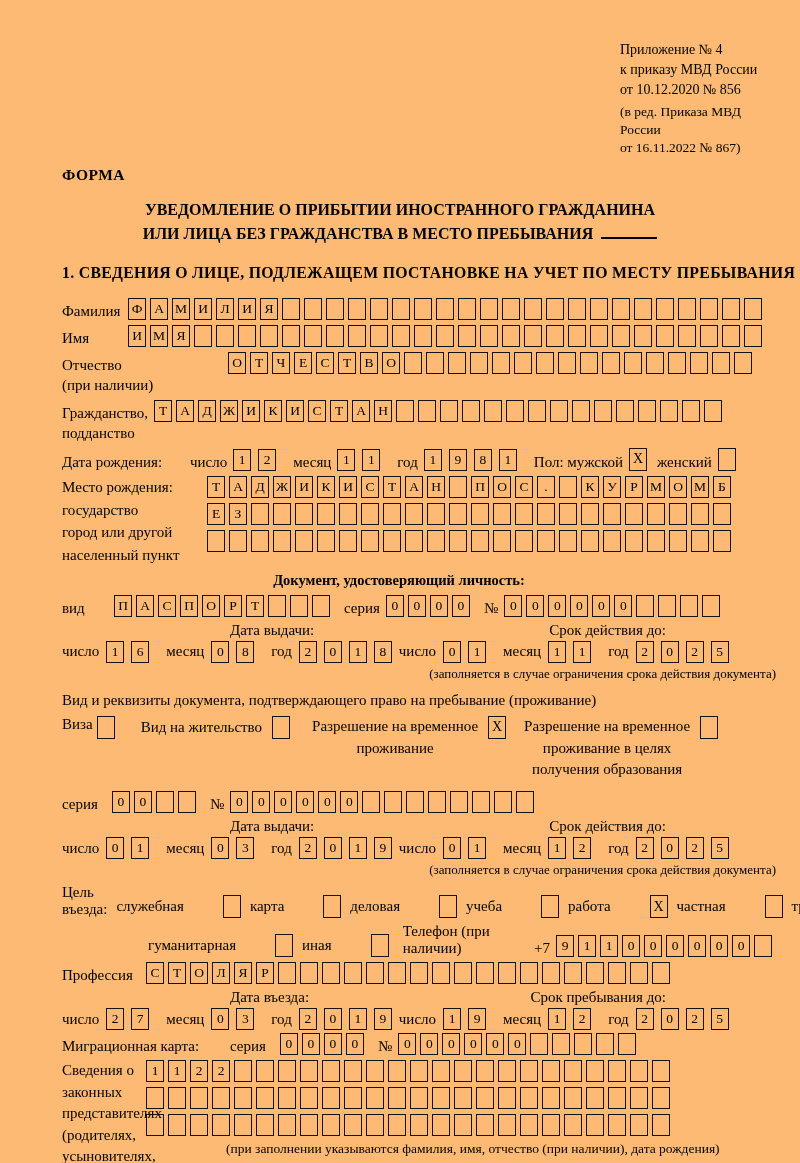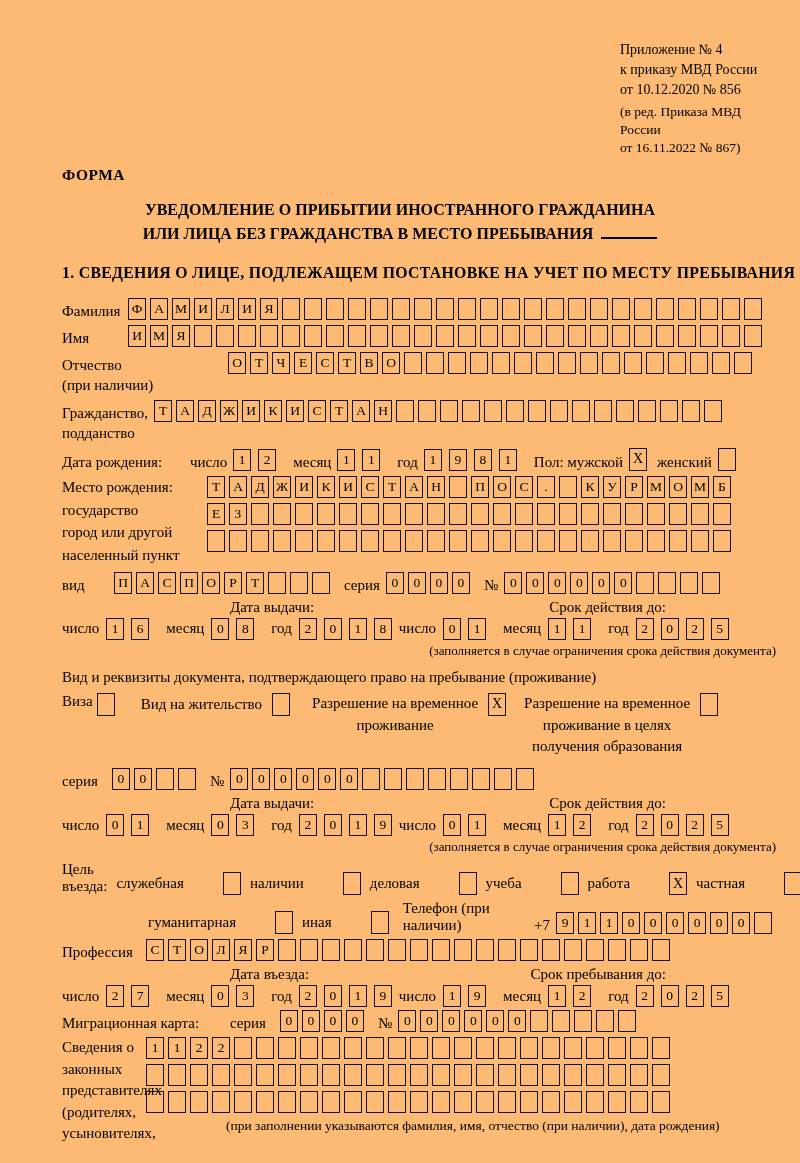--- a/index.html
+++ b/index.html
@@ -336,20 +336,21 @@
             <span class="cbox"></span>
             <span class="cbox"></span>
             <span class="cbox"></span>
             <span class="cbox"></span>
             <span class="cbox"></span>
             <span class="cbox"></span>
           </div>
       </div>
     </div>
 
+    <div class="center-bold">Документ, удостоверяющий личность:</div>
 
     <div class="frow">
       <span class="lbl w52">вид</span>
       <span class="boxrow">
           <span class="cbox">П</span>
           <span class="cbox">А</span>
           <span class="cbox">С</span>
           <span class="cbox">П</span>
           <span class="cbox">О</span>
           <span class="cbox">Р</span>
@@ -529,21 +530,21 @@
     </div>
     <div class="note">(заполняется в случае ограничения срока действия документа)</div>
 
     <div class="frow">
       <span>Цель въезда:</span>
       <span class="pp">
           <span>служебная</span>
           <span class="chk"></span>
         </span>
       <span class="pp">
-          <span>наличии</span>
+          <span>карта</span>
           <span class="chk"></span>
         </span>
       <span class="pp">
           <span>деловая</span>
           <span class="chk"></span>
         </span>
       <span class="pp">
           <span>учеба</span>
           <span class="chk"></span>
         </span>

